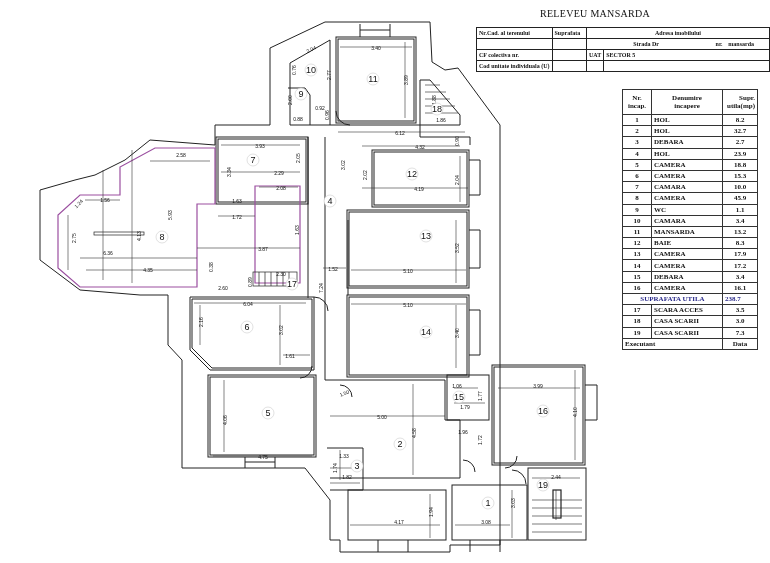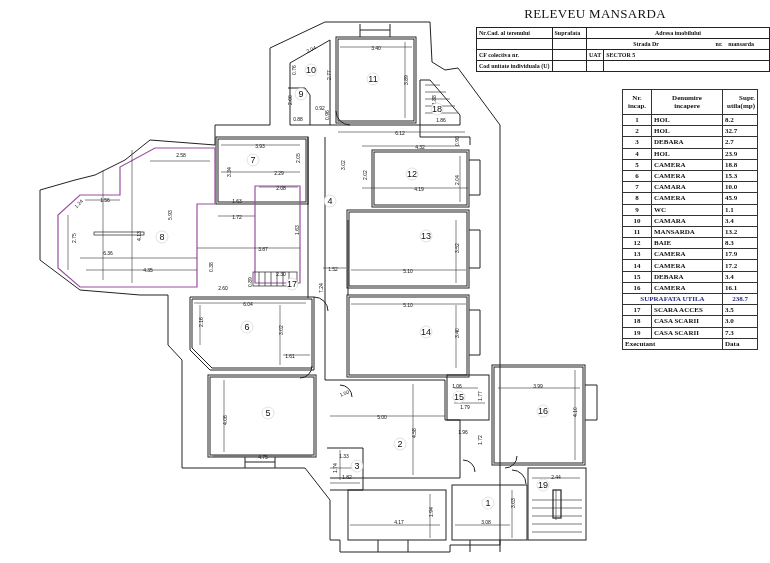--- a/index.html
+++ b/index.html
@@ -1,29 +1,29 @@
 <!DOCTYPE html>
 <html><head>
 <meta charset="utf-8">
 <style>
   html,body{margin:0;padding:0;background:#fff;}
   body{width:770px;height:563px;position:relative;overflow:hidden;font-family:"Liberation Serif",serif;color:#111;}
   #plan{position:absolute;left:0;top:0;}
   .title{position:absolute;left:470px;top:8px;width:250px;text-align:center;font-size:11px;line-height:11px;}
-  .title .t1{font-size:13px;letter-spacing:0.3px;}
+  .title .t1{font-size:10px;letter-spacing:0.3px;}
   .info{position:absolute;left:476px;top:27px;border-collapse:collapse;font-size:6px;font-weight:bold;}
   .info td{border:1px solid #222;height:10px;padding:0 2px;white-space:nowrap;}
   .sched{position:absolute;left:622px;top:89px;border-collapse:collapse;font-size:7px;font-weight:bold;}
   .sched td{border:1px solid #333;height:10.2px;padding:0 2px;white-space:nowrap;}
   .sched .c1{width:24px;text-align:center;}
   .sched .c2{width:66px;}
-  .sched .c3{width:30px;text-align:left;}
+  .sched .c3{width:30px;text-align:center;}
   .sched .hdr td{height:24px;vertical-align:middle;text-align:center;font-weight:bold;}
   .blue{color:#2a2a8a;text-align:center;margin-top:17px;}
-  .blue3{color:#2a2a8a;text-align:center;}
+  .blue3{color:#2a2a8a;text-align:left;}
   svg text{font-family:"Liberation Sans",sans-serif;}
 </style>
 </head>
 <body>
 
 <svg id="plan" width="770" height="563" viewBox="0 0 770 563" xmlns="http://www.w3.org/2000/svg">
   <g fill="none" stroke="#222" stroke-width="1">
 
     <path d="M270 48 L325 22 L430 22 L432 62 L445 70 L458 68 L500 125 L500 545 L450 545 L450 552 L340 552 L340 540 L330 540 L330 500 L305 468 L182 468 L182 360 L168 345 L168 295 L140 295 L80 290 L40 260 L40 190 L75 180 L95 175 L125 160 L150 140 L215 145 L215 125 L270 125 Z"></path>
 

